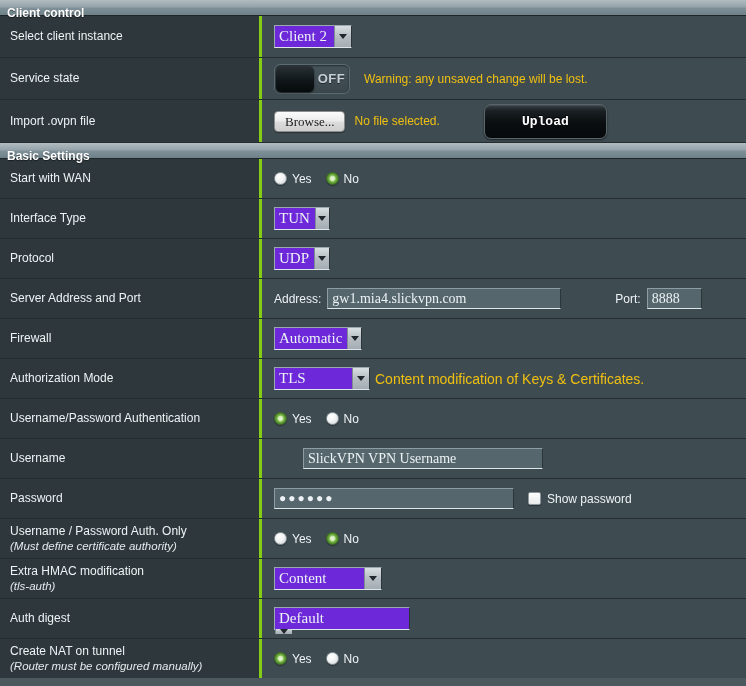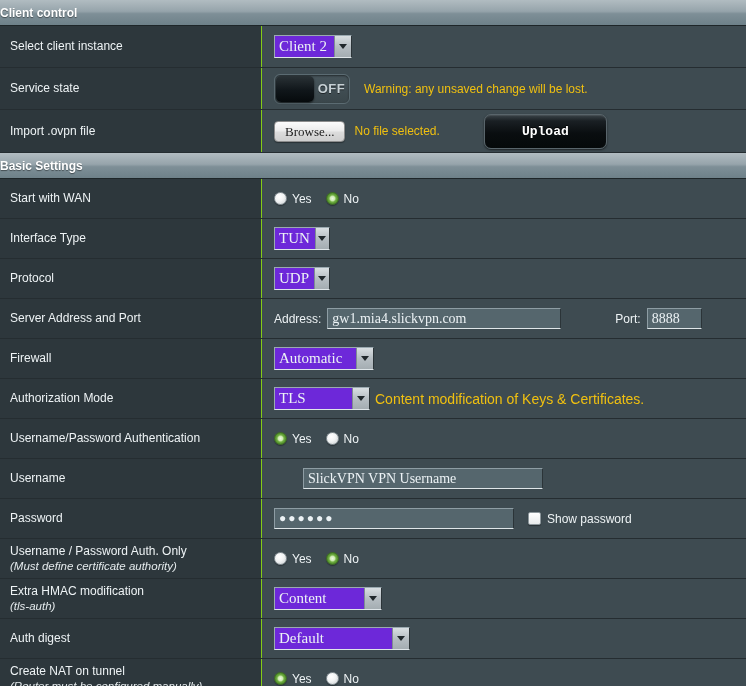--- a/index.html
+++ b/index.html
@@ -17,27 +17,27 @@
     -webkit-font-smoothing: antialiased;
   }
 
   .panel {
     width: 746px;
     background: #3e4b51;
   }
 
   
   .section-head {
-    height: 26px;
+    height: 16px;
     line-height: 26px;
     background: linear-gradient(to bottom, #b1bcc1 0%, #96a4ab 45%, #7e8f97 55%, #6e8189 100%);
     color: #ffffff;
     font-weight: bold;
     font-size: 12px;
-    padding-left: 0;
+    padding-left: 7px;
     box-sizing: border-box;
     text-shadow: 0 1px 1px rgba(0,0,0,.45);
     border-bottom: 1px solid #1e2629;
     position: relative;
   }
 
   
   .row {
     display: flex;
     border-bottom: 1px solid #252d31;
@@ -45,21 +45,21 @@
     min-height: 39px;
   }
   .row:last-child { border-bottom: none; }
 
   .cell-label {
     width: 262px;
     min-width: 262px;
     box-sizing: border-box;
     padding: 12px 10px;
     background: #2d373c;
-    border-right: 1px solid #84cc16;
+    border-right: 3px solid #84cc16;
     display: flex;
     flex-direction: column;
     justify-content: center;
     color: #eef3f5;
     font-size: 12px;
     line-height: 15px;
   }
   .cell-label .sub {
     font-style: italic;
     font-size: 11.5px;
@@ -108,24 +108,24 @@
   .sel .sel-arrow::after {
     content: "";
     width: 0; height: 0;
     border-left: 4px solid transparent;
     border-right: 4px solid transparent;
     border-top: 5px solid #20282c;
   }
   .sel.w-client { width: 78px; }
   .sel.w-tun    { width: 56px; }
   .sel.w-udp    { width: 56px; }
-  .sel.w-auto   { width: 100px; }
+  .sel.w-auto   { width: 88px; }
   .sel.w-tls    { width: 96px; }
   .sel.w-hmac   { width: 108px; }
-  .sel.w-digest { width: 136px; }
+  .sel.w-digest { width: 136px; flex-direction: column; }
   .sel.w-client .sel-text,
   .sel.w-auto .sel-text,
   .sel.w-tls .sel-text { flex: 1; }
   .sel.w-hmac .sel-text,
   .sel.w-digest .sel-text { flex: 1; }
   .sel.w-tun .sel-text, .sel.w-udp .sel-text { flex: 1; }
 
   
   .toggle {
     width: 76px;

